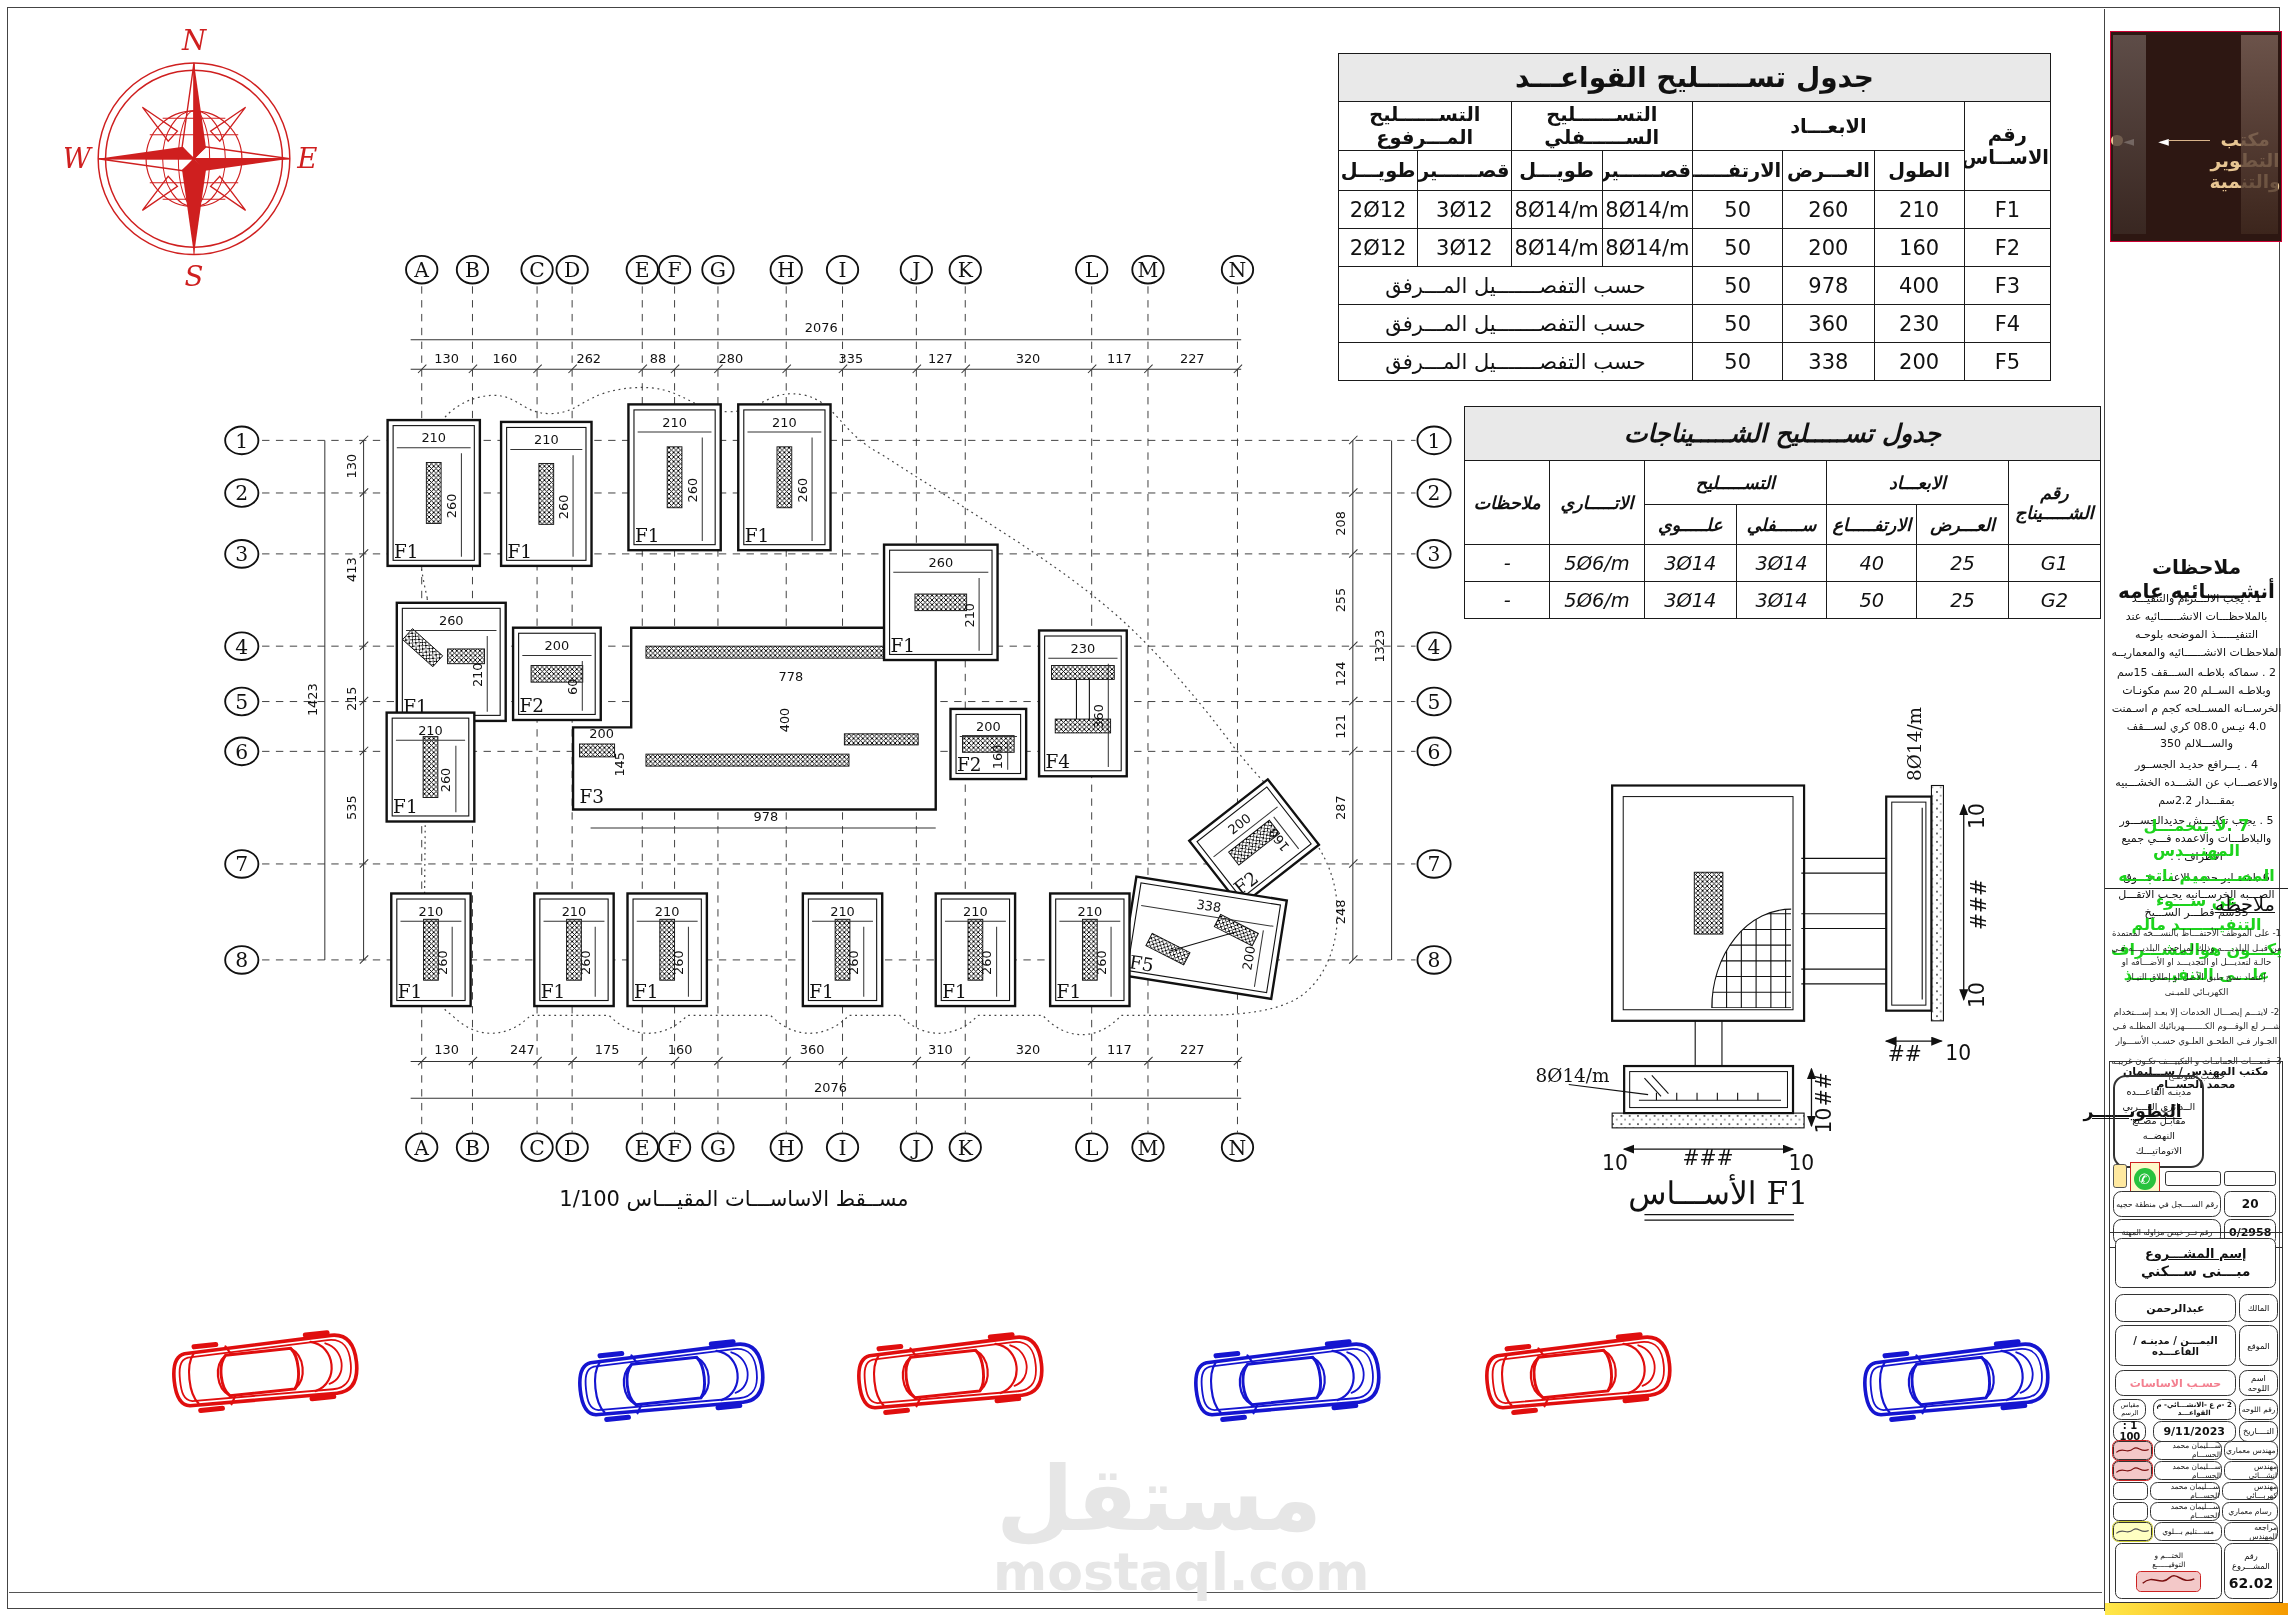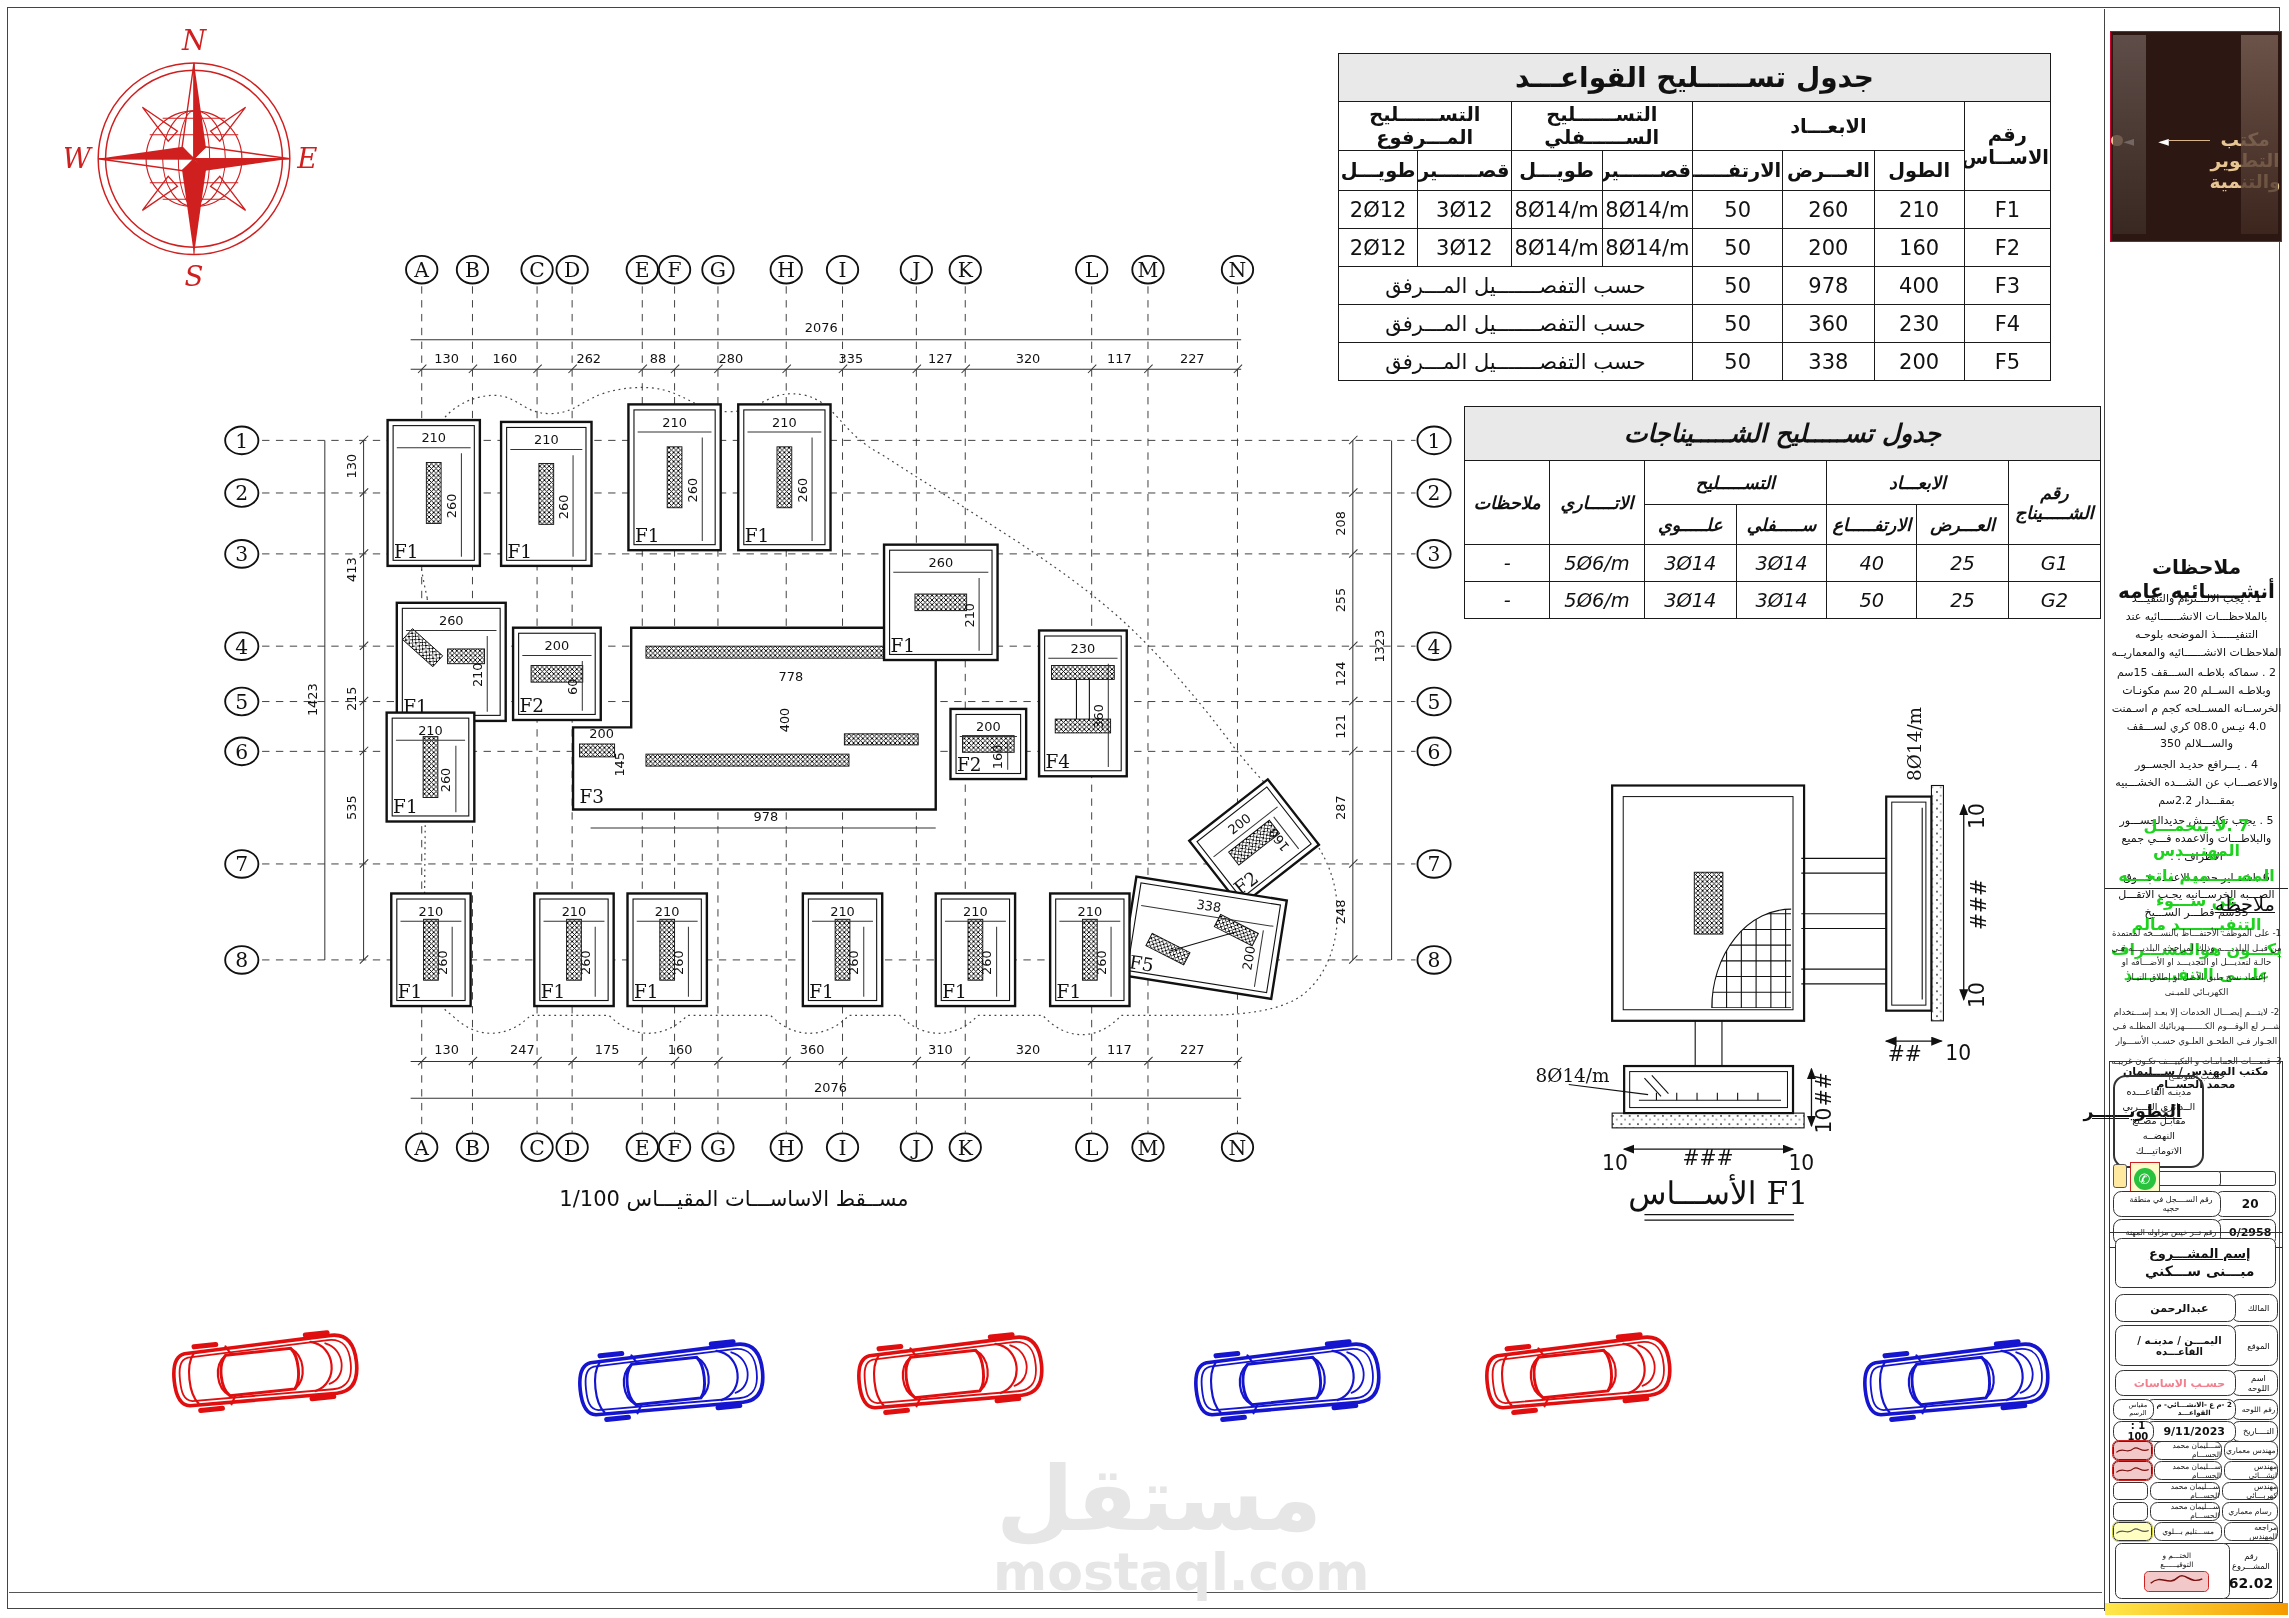--- a/index.html
+++ b/index.html
@@ -65,21 +65,21 @@
   .ntitle{left:0;right:0;top:546px;text-align:center;font-size:20px;font-weight:bold;}
   #notes{left:5.5px;right:5.5px;top:581px;font-size:11px;line-height:1.62;text-align:center;}
   #notes div{margin-bottom:2.8px;}
   #greenNote{left:3.7px;right:3.7px;top:805px;color:#1dd31d;font-weight:bold;font-size:16px;
              line-height:1.55;text-align:center;}
   #ndiv{left:0;right:0;top:879px;border-top:1.8px solid #222;}
   #n2title{right:13px;top:884px;font-size:19.4px;text-decoration:underline;}
   #smallNotes{left:4.6px;right:4.6px;top:917px;font-size:8.6px;line-height:1.7;text-align:center;color:#222;}
   #smallNotes div{margin-bottom:5.5px;}
   .box{border:1.8px solid #333;border-radius:6.5px;background:#fff;position:absolute;
-       display:flex;align-items:center;justify-content:center;text-align:center;padding-left:8px;}
+       display:flex;align-items:center;justify-content:center;text-align:center;}
   #office{left:3.7px;top:1052px;width:172px;height:185px;border:1.8px solid #333;}
   #office .hdr{position:absolute;top:2.8px;left:0;right:0;text-align:center;font-size:11px;font-weight:bold;}
   #office .brand{position:absolute;right:100px;top:39px;width:70px;text-align:center;font-size:17px;
                  font-weight:bold;text-decoration:underline;}
   #office .bubble{position:absolute;left:3.7px;top:13px;width:87px;height:89px;border:2.3px solid #333;
                   border-radius:13px;font-size:9.7px;line-height:1.5;display:flex;align-items:center;
                   justify-content:center;text-align:center;}
   #office .pb1{right:5.5px;top:109px;width:50px;height:13px;border-radius:2.8px;}
   #office .pb2{right:61px;top:109px;width:54px;height:13px;border-radius:2.8px;}
   #office .wa{position:absolute;left:20px;top:100px;width:28px;height:31px;border:1.8px solid #c22;

